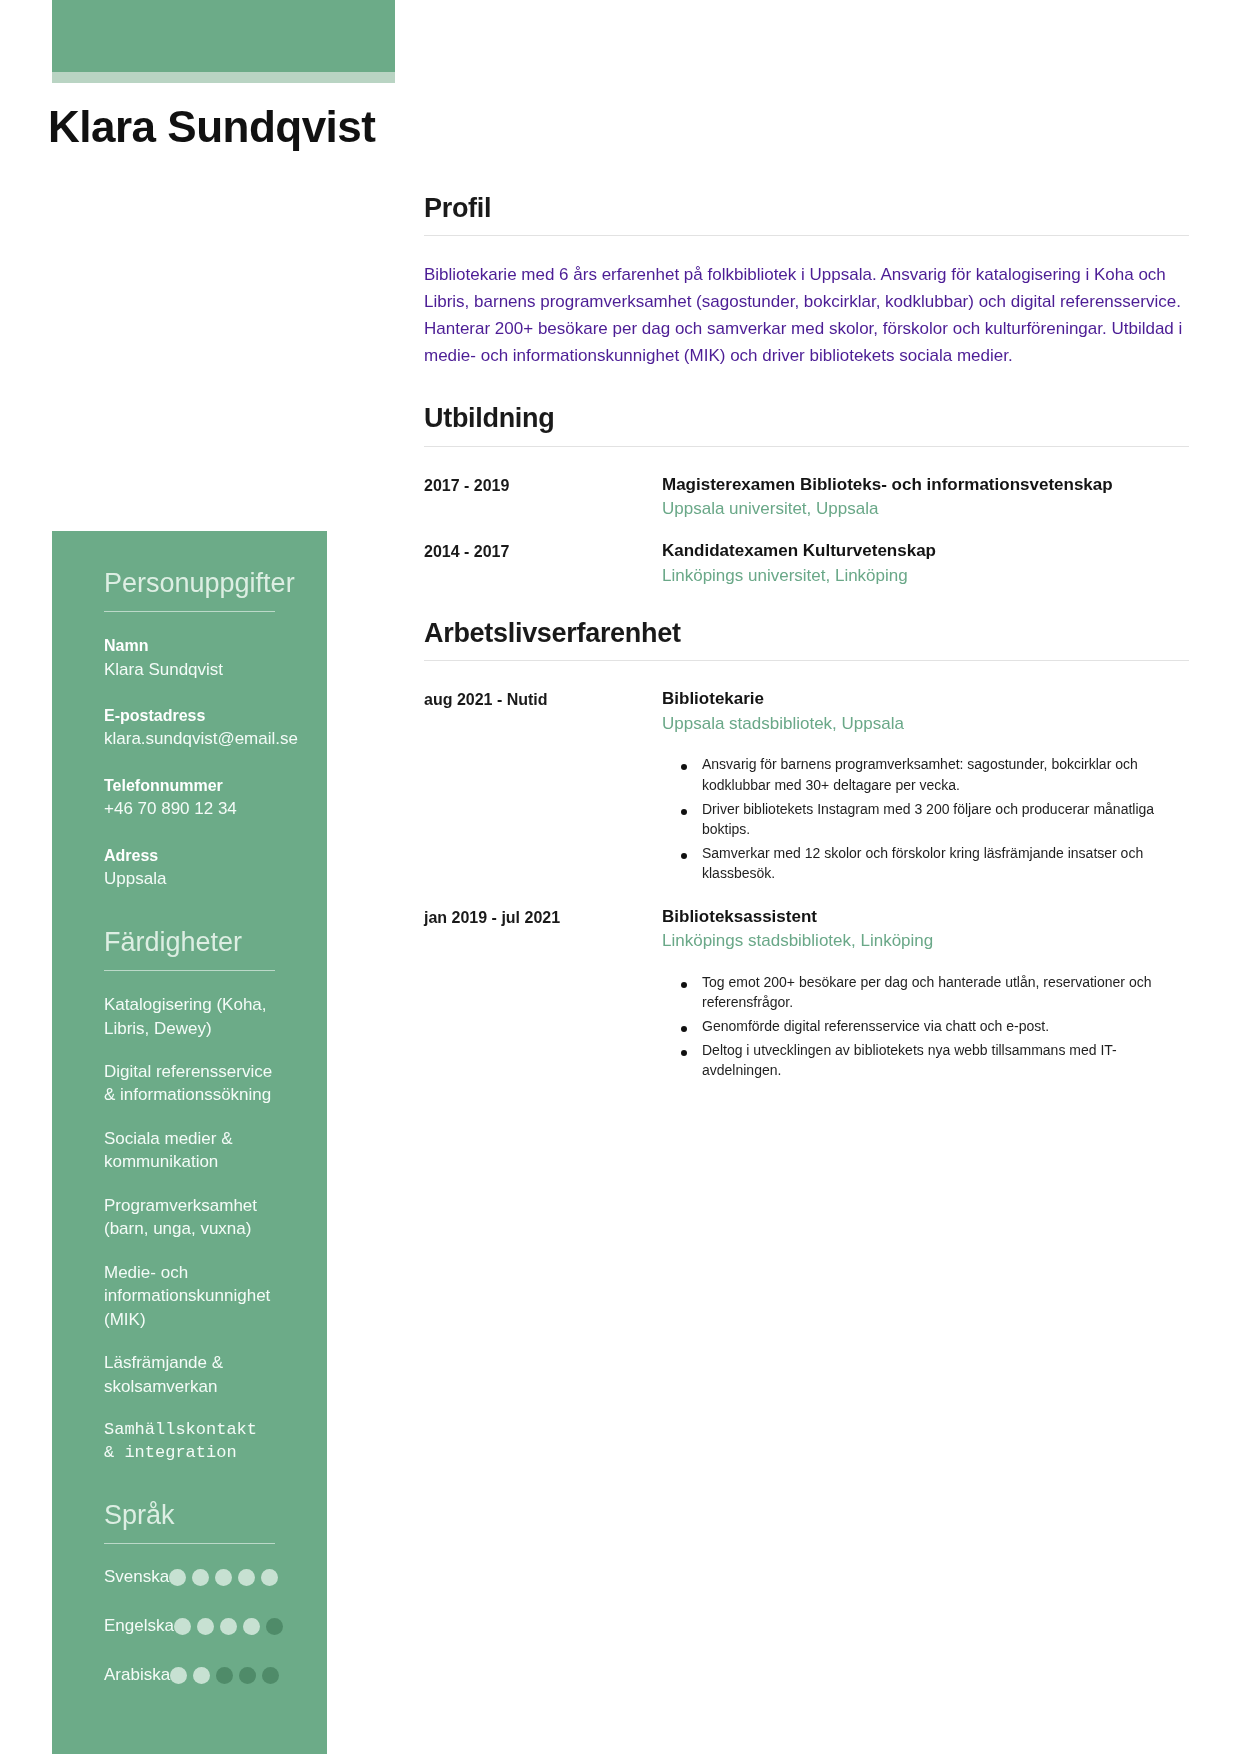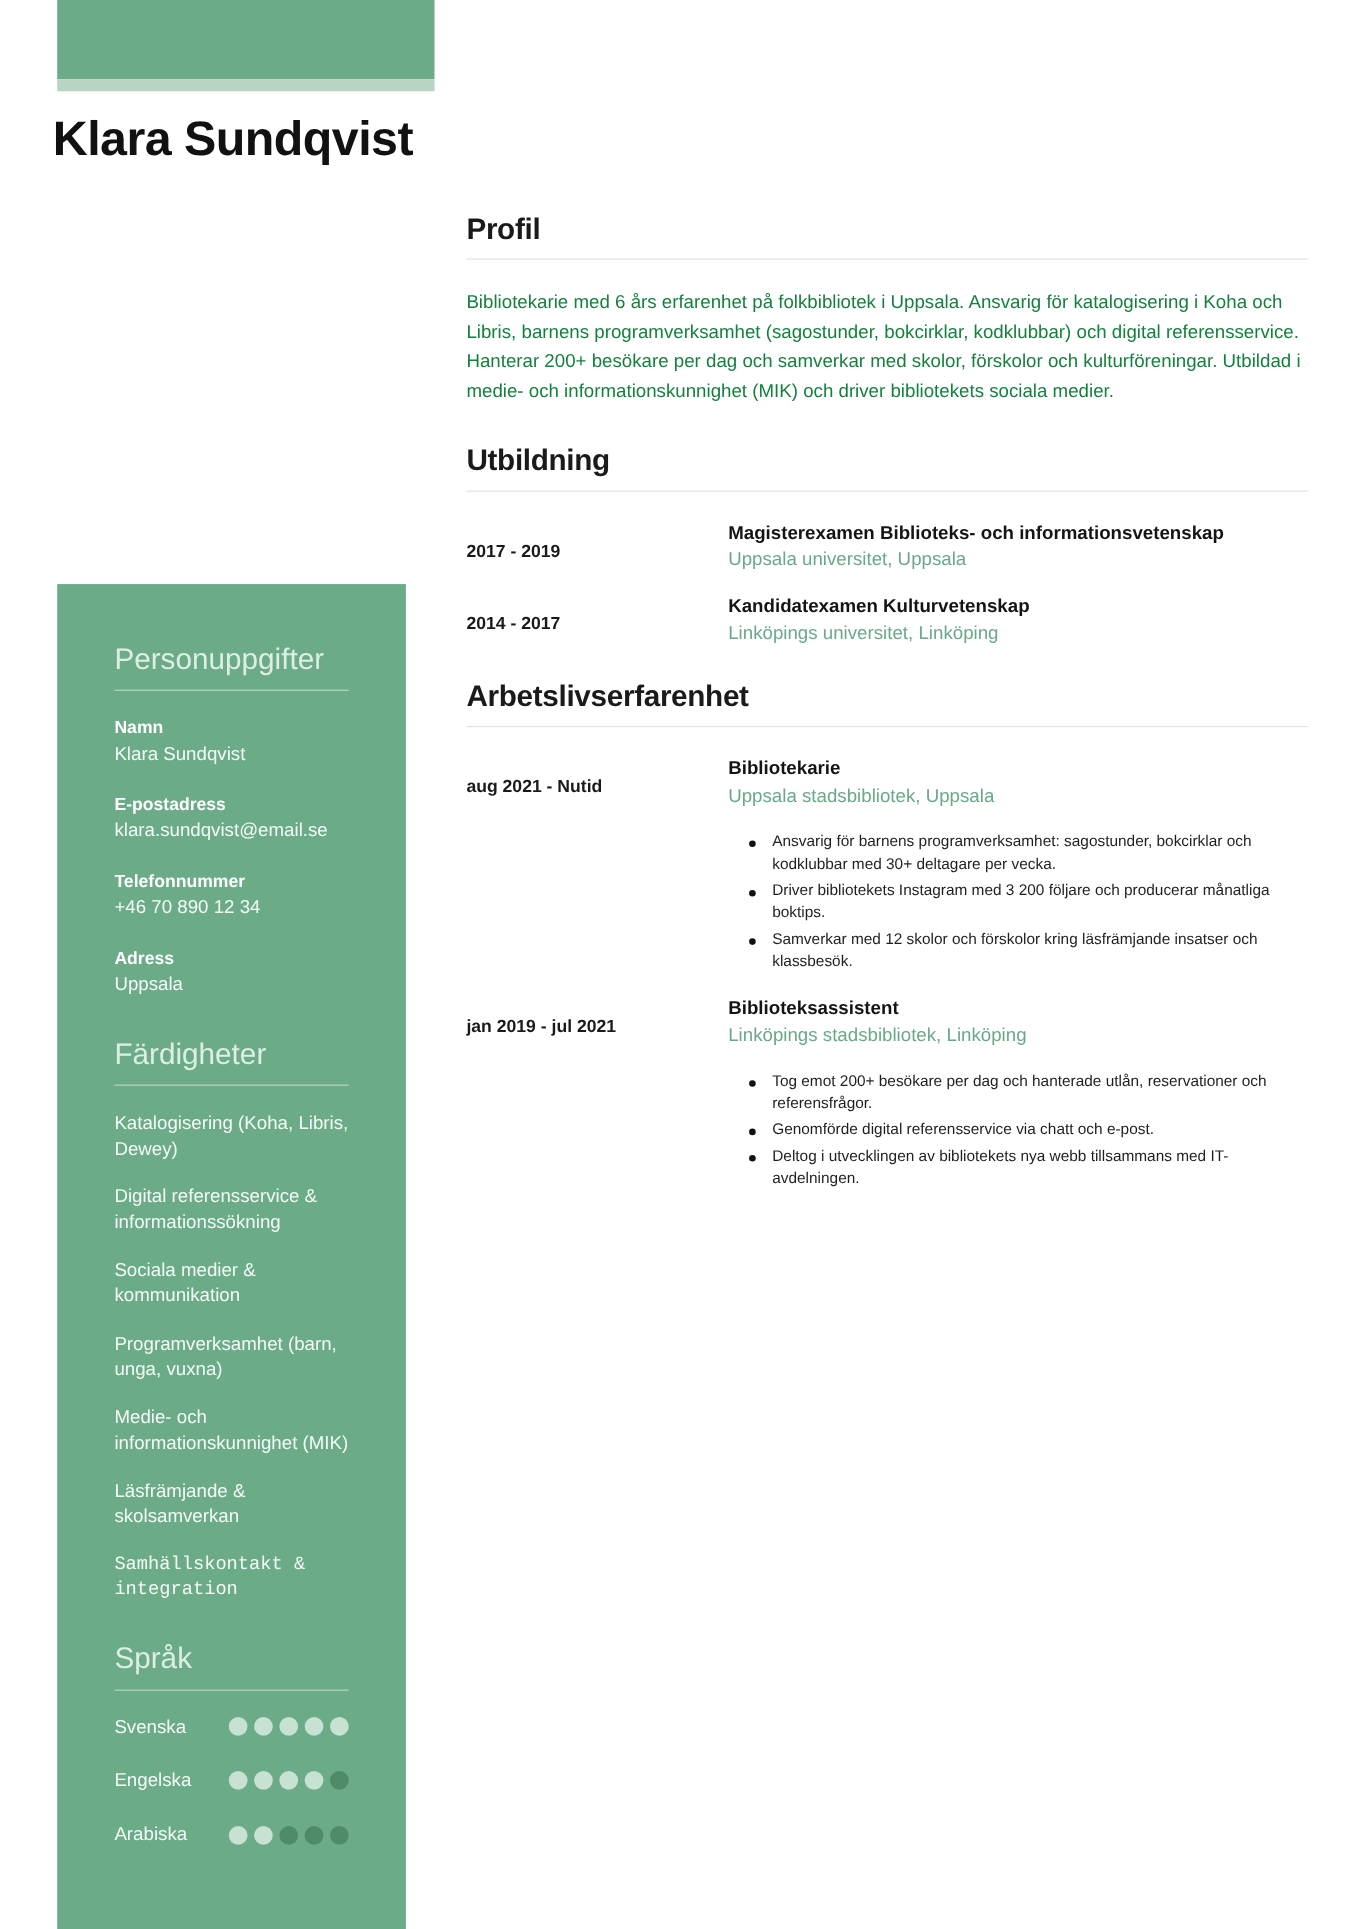--- a/index.html
+++ b/index.html
@@ -54,24 +54,24 @@
     color: #111111;
     line-height: 1.1;
     white-space: nowrap;
   }
 
   
   .sidebar {
     position: absolute;
     left: 52px;
     top: 531px;
-    width: 317px;
+    width: 275px;
     height: 1223px;
     background: #6cab88;
-    padding: 52px 52px 40px 52px;
+    padding: 36px 52px 40px 52px;
     color: #ffffff;
   }
 
   .side-section-title {
     font-size: 27px;
     font-weight: 400;
     color: #ddeee3;
     line-height: 1.2;
     padding-bottom: 12px;
   }
@@ -147,38 +147,37 @@
   }
   .section-rule {
     height: 1px;
     background: #e2e2e2;
     margin-bottom: 26px;
   }
 
   .profile-text {
     font-size: 17px;
     line-height: 1.58;
-    color: #15803d;
+    color: #4c1d95;
     margin-bottom: 34px;
   }
 
   .entry {
     display: flex;
     align-items: flex-start;
     margin-bottom: 18px;
   }
   .entry:last-child { margin-bottom: 0; }
   .entry-date {
     flex: 0 0 238px;
     font-size: 16px;
     font-weight: 700;
     color: #1a1a1a;
     line-height: 1.5;
     padding-top: 1px;
-    margin-top: 16px;
   }
   .entry-body { flex: 1 1 auto; }
   .entry-title {
     font-size: 17px;
     font-weight: 700;
     color: #141414;
     line-height: 1.44;
   }
   .entry-sub {
     font-size: 17px;

